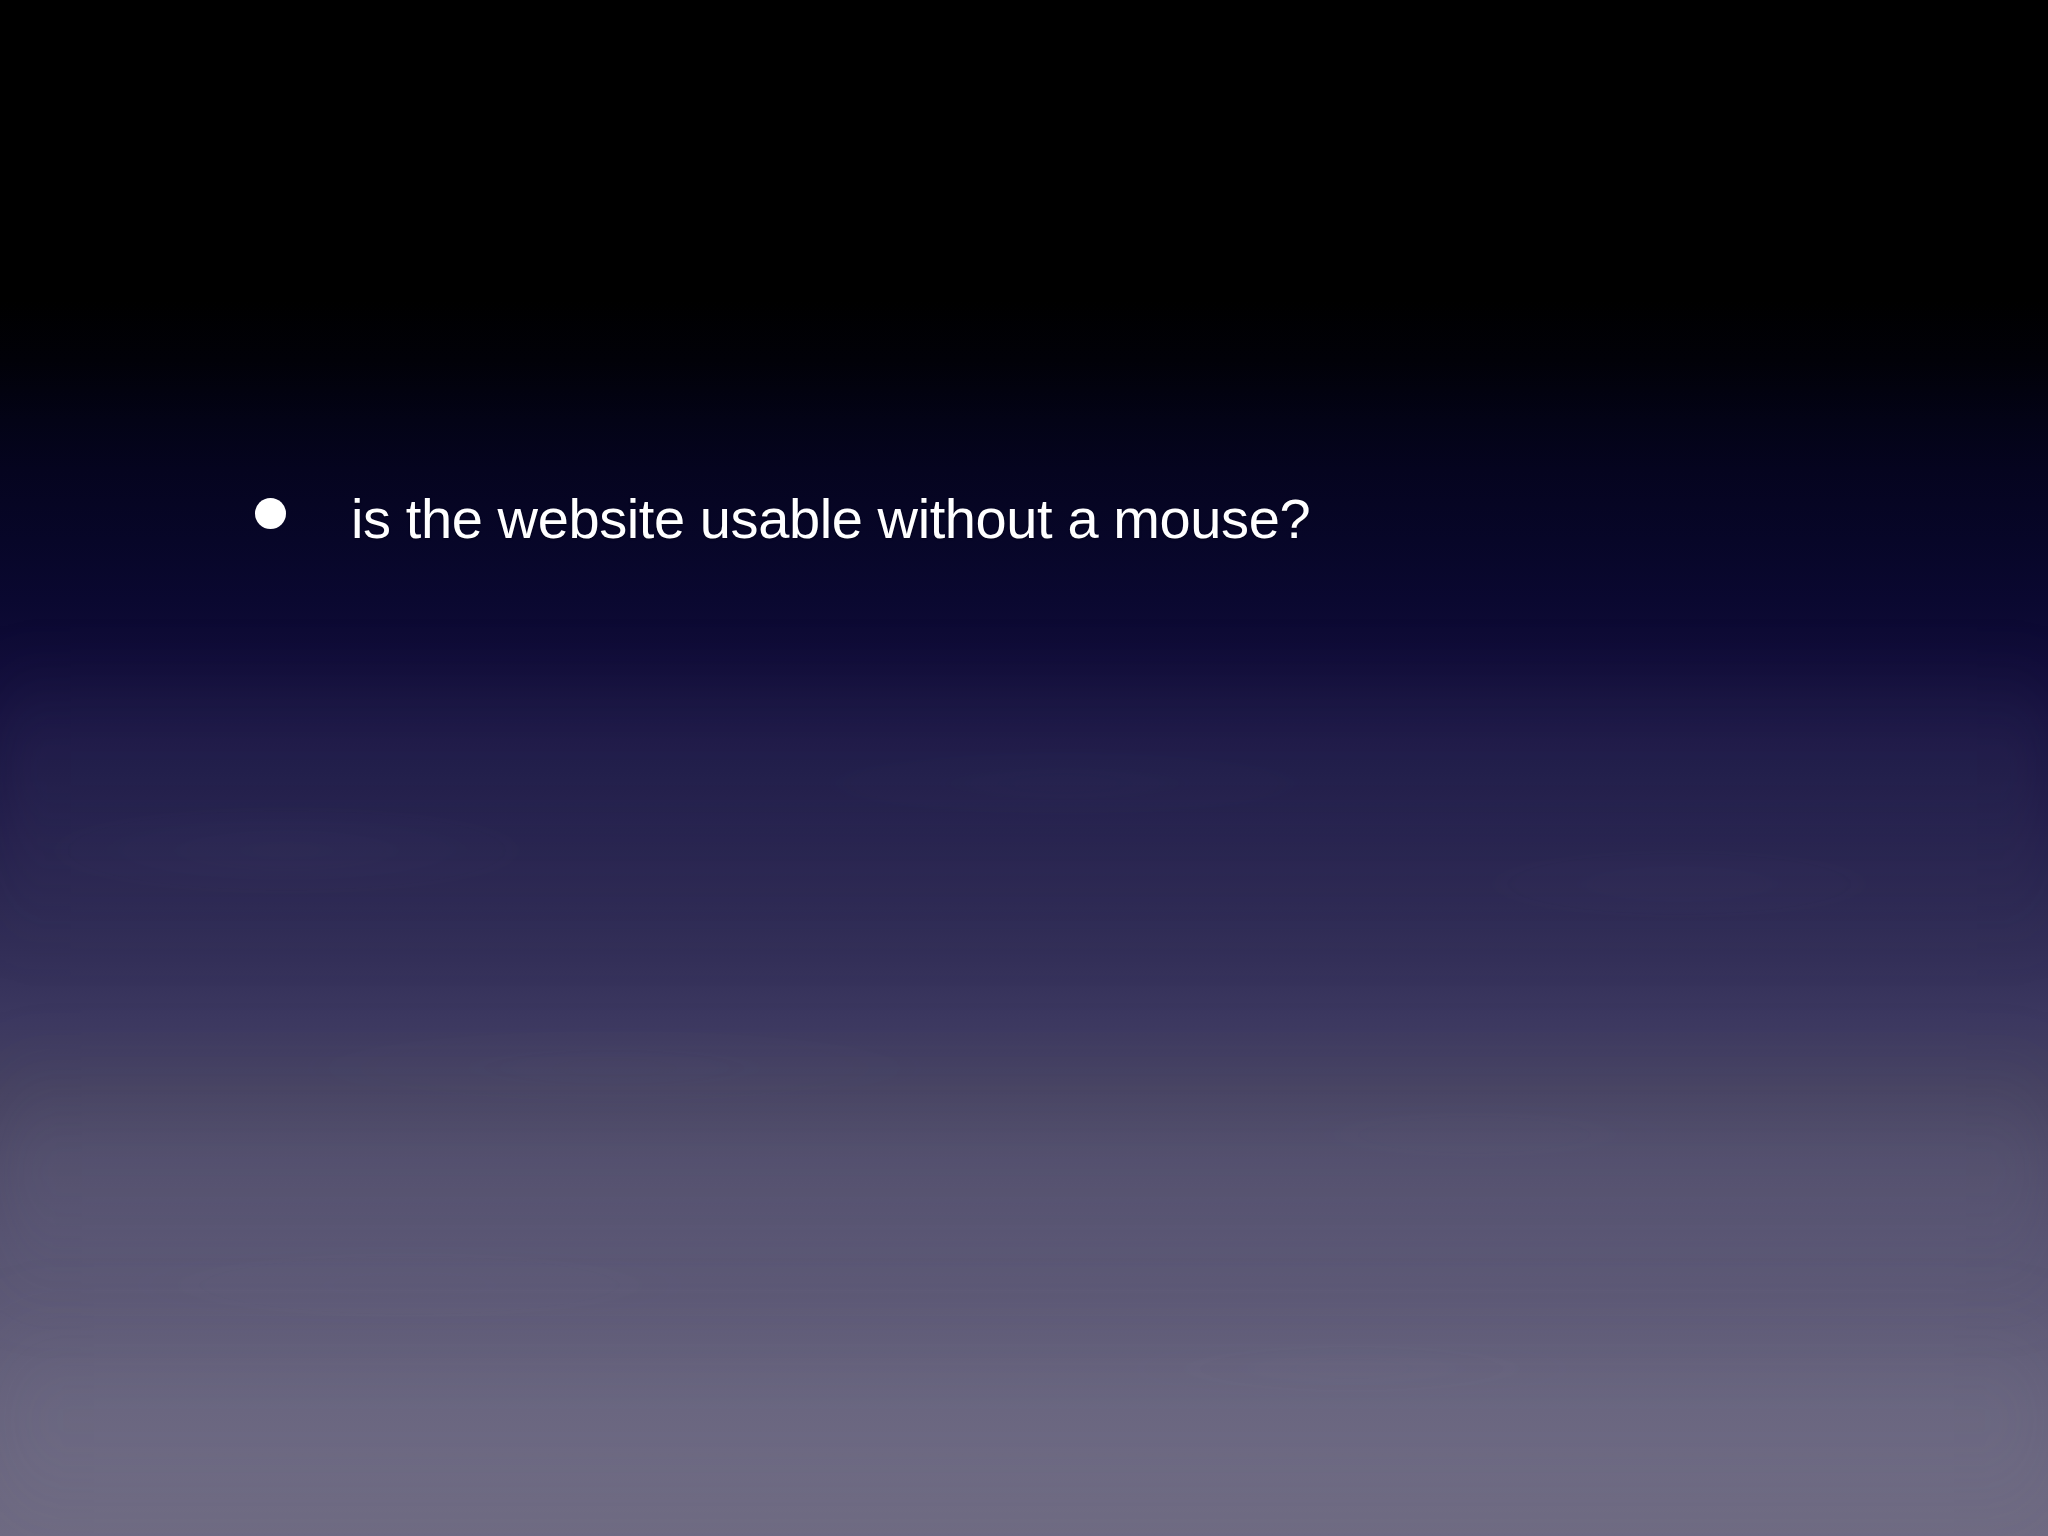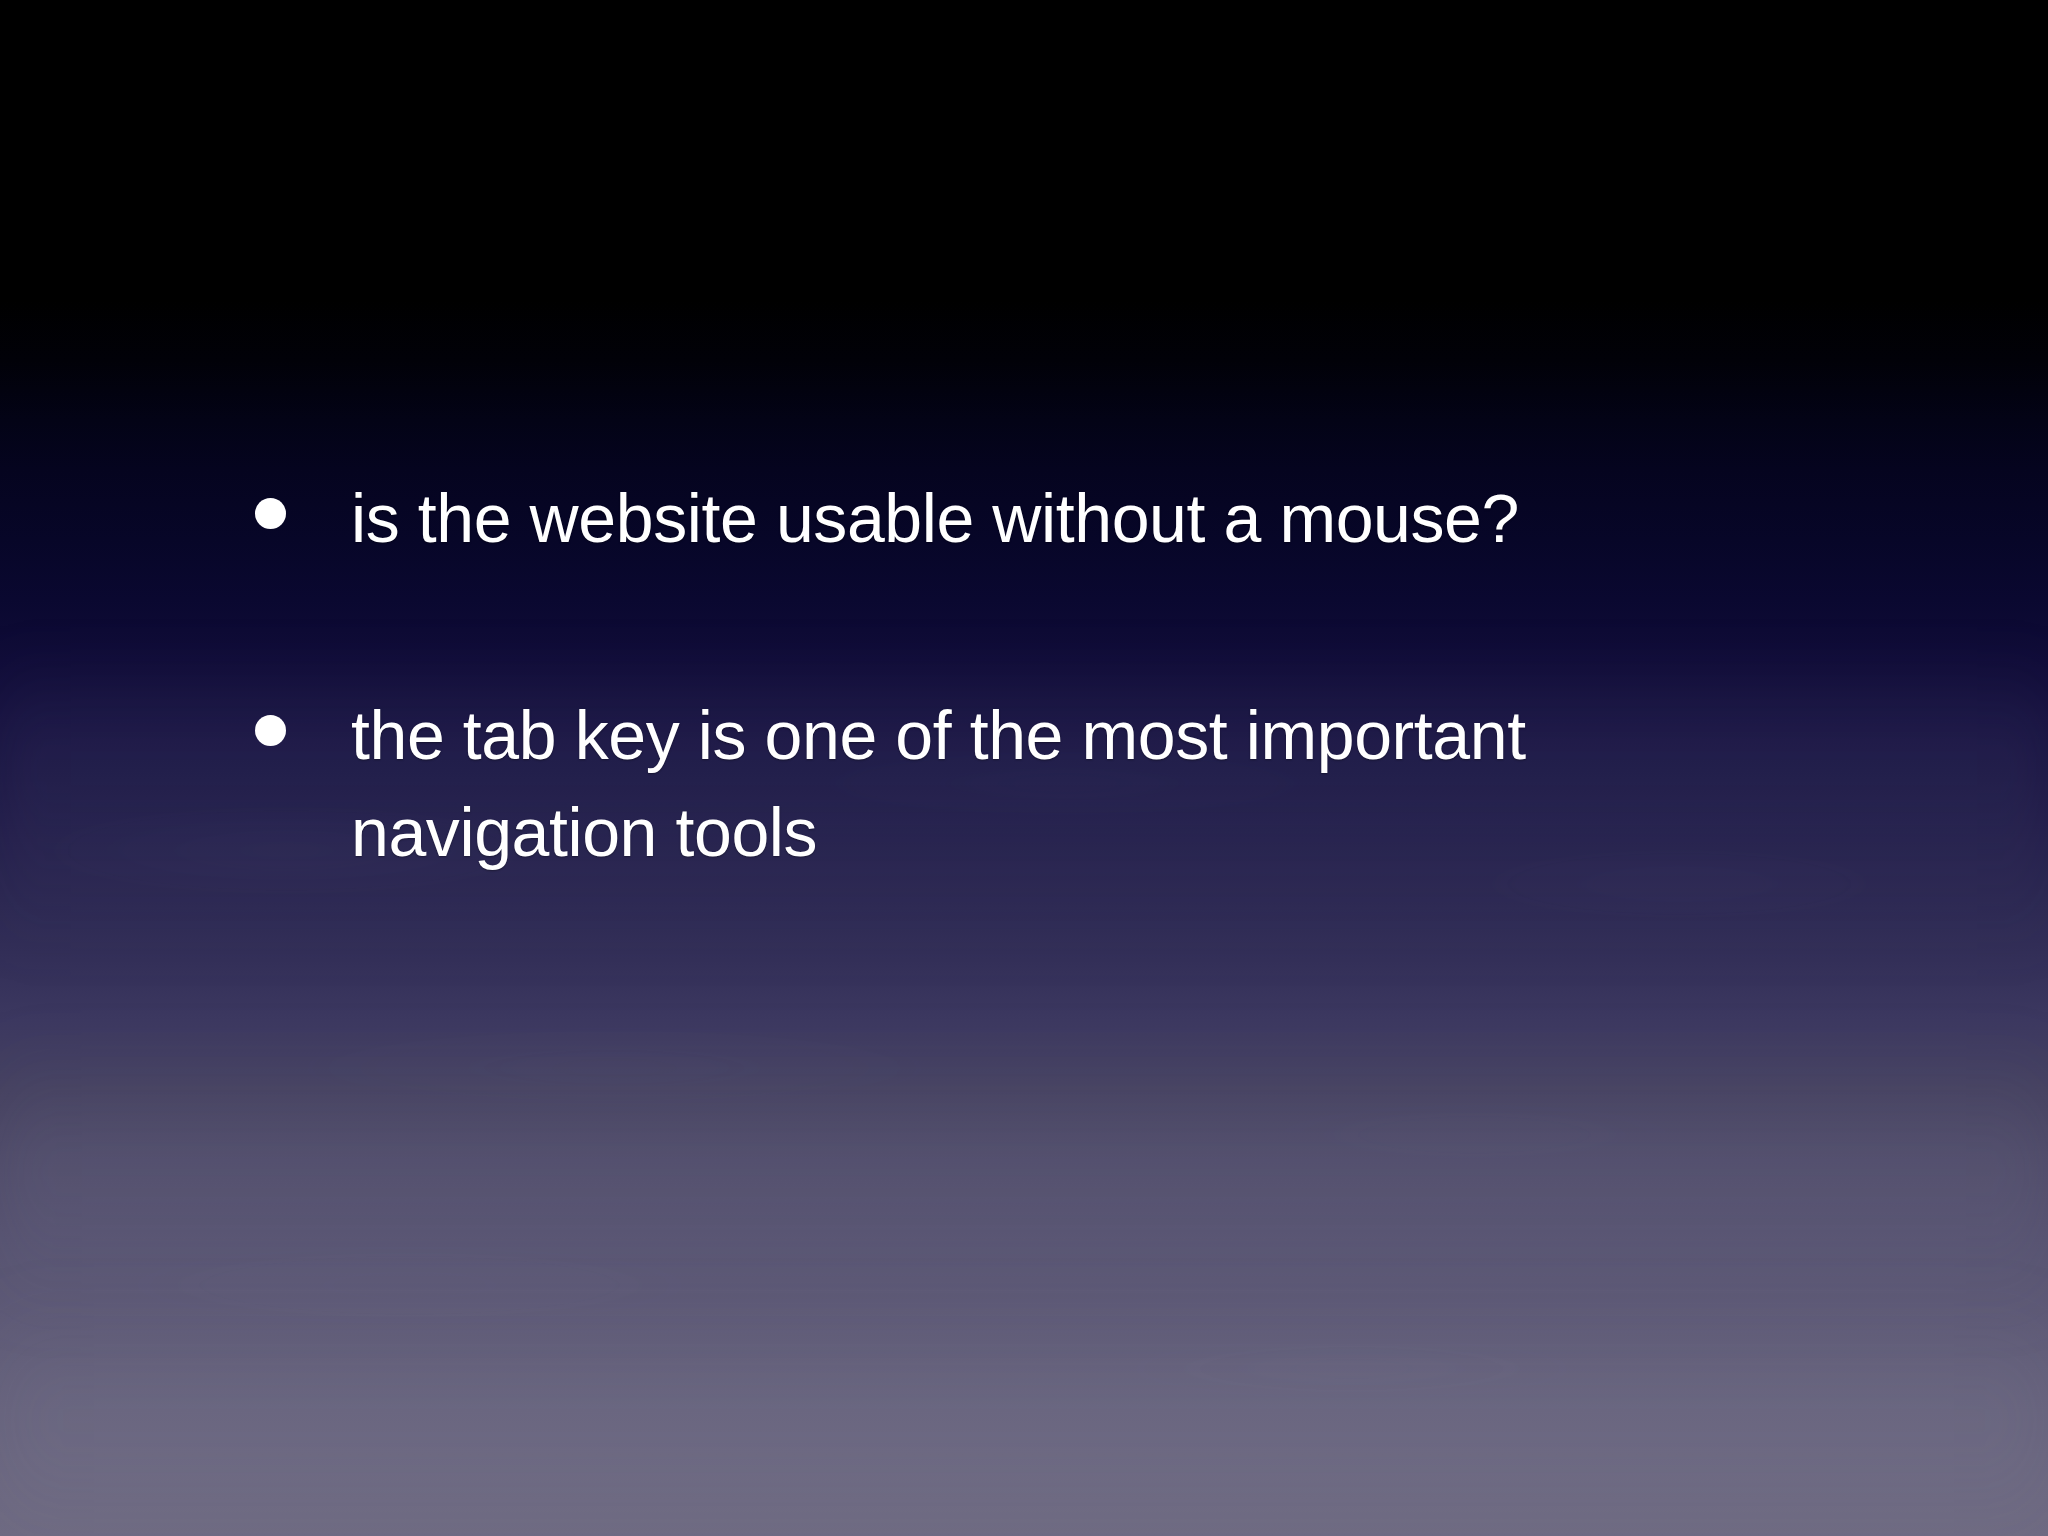--- a/index.html
+++ b/index.html
@@ -120,21 +120,21 @@
     width: 31px;
     height: 31px;
     border-radius: 50%;
     background: #ffffff;
     margin-top: 28px;
   }
   .bullet-text {
     flex: 1 1 auto;
     margin-left: 65px;
     color: #ffffff;
-    font-size: 68px;
+    font-size: 56px;
     line-height: 97px;
     font-weight: 400;
     letter-spacing: -0.4px;
     white-space: pre-line;
     text-shadow: 0 1px 2px rgba(0,0,0,0.35);
   }
 </style>
 </head>
 <body>
 
@@ -146,21 +146,16 @@
   <div class="bg-haze-c"></div>
   <div class="bg-noise"></div>
 
   <div class="bullets">
 
     <div class="bullet-row">
       <div class="bullet-marker"></div>
       <div class="bullet-text">is the website usable without a mouse?</div>
     </div>
 
-    <div class="bullet-row">
-      <div class="bullet-marker"></div>
-      <div class="bullet-text">the tab key is one of the most important
-navigation tools</div>
-    </div>
 
 
   </div>
 </div>
 
 </body></html>

